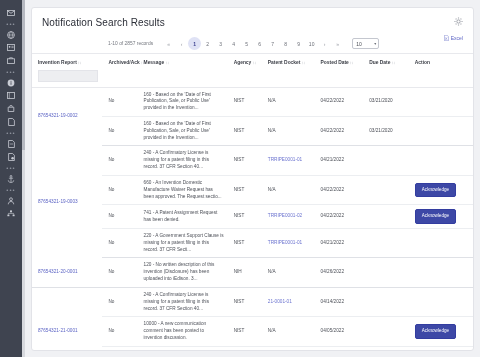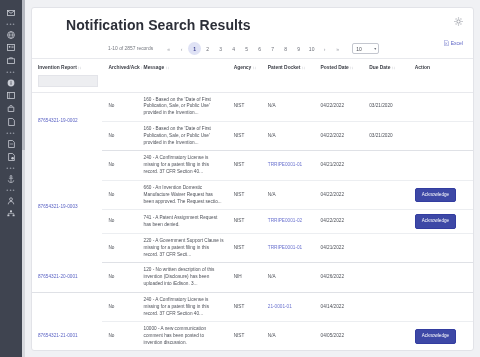--- a/index.html
+++ b/index.html
@@ -32,21 +32,21 @@
   
   .page { flex: 1; padding: 7px 6px 6px 9px; height:357px; }
   .card {
     background: #fff; border: 1px solid #e2e3e8; border-radius: 3px;
     width: 100%; height: 344px; position: relative; overflow: hidden;
   }
   .card-head {
     padding: 9px 10px 6px 10px;
     display:flex; align-items:flex-start; justify-content:space-between;
   }
-  .card-title { font-size: 14px; font-weight: bold; color: #2c2f38; letter-spacing: .1px; margin-left: 24px; }
+  .card-title { font-size: 10px; font-weight: normal; color: #2c2f38; letter-spacing: .1px; }
   .gear { color:#9a9da6; width:9px;height:9px; display:block;}
 
   
   .pager-row {
     display:flex; align-items:center; padding: 0 10px 0 10px;
     height: 19px; position: relative;
   }
   .pager { display:flex; align-items:center; gap:0px; margin-left: 66px; }
   .rec-count { font-size: 4.9px; color:#74777f; white-space:nowrap; }
   .pg {

